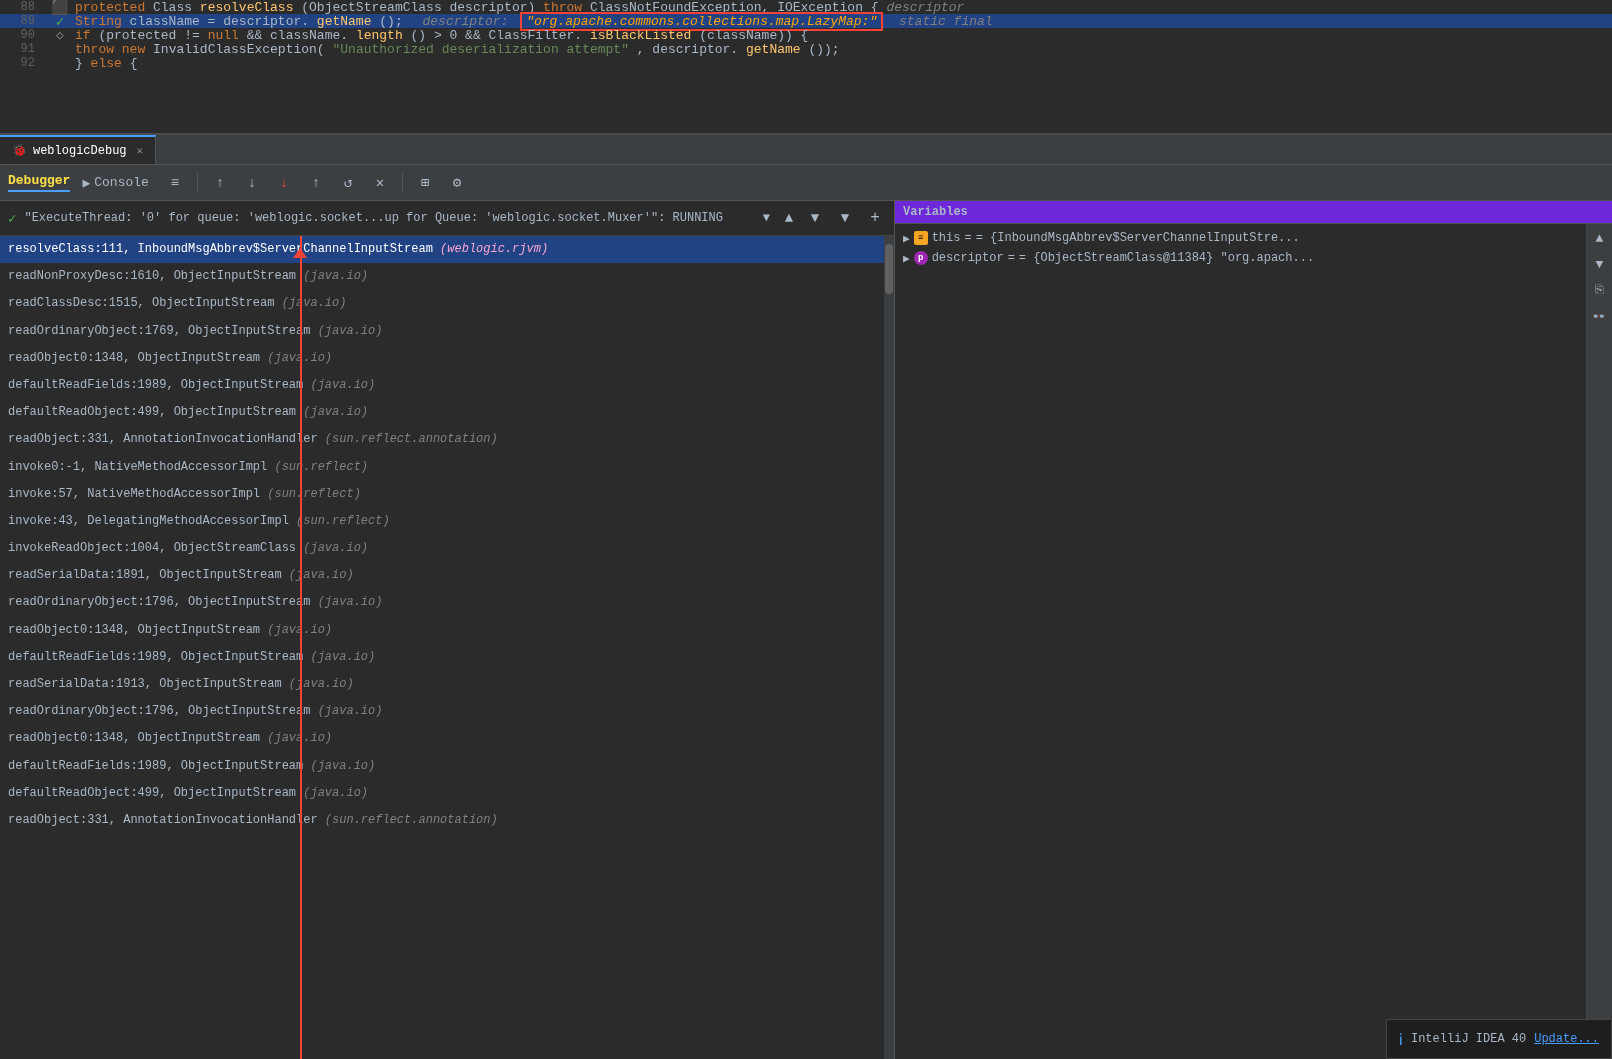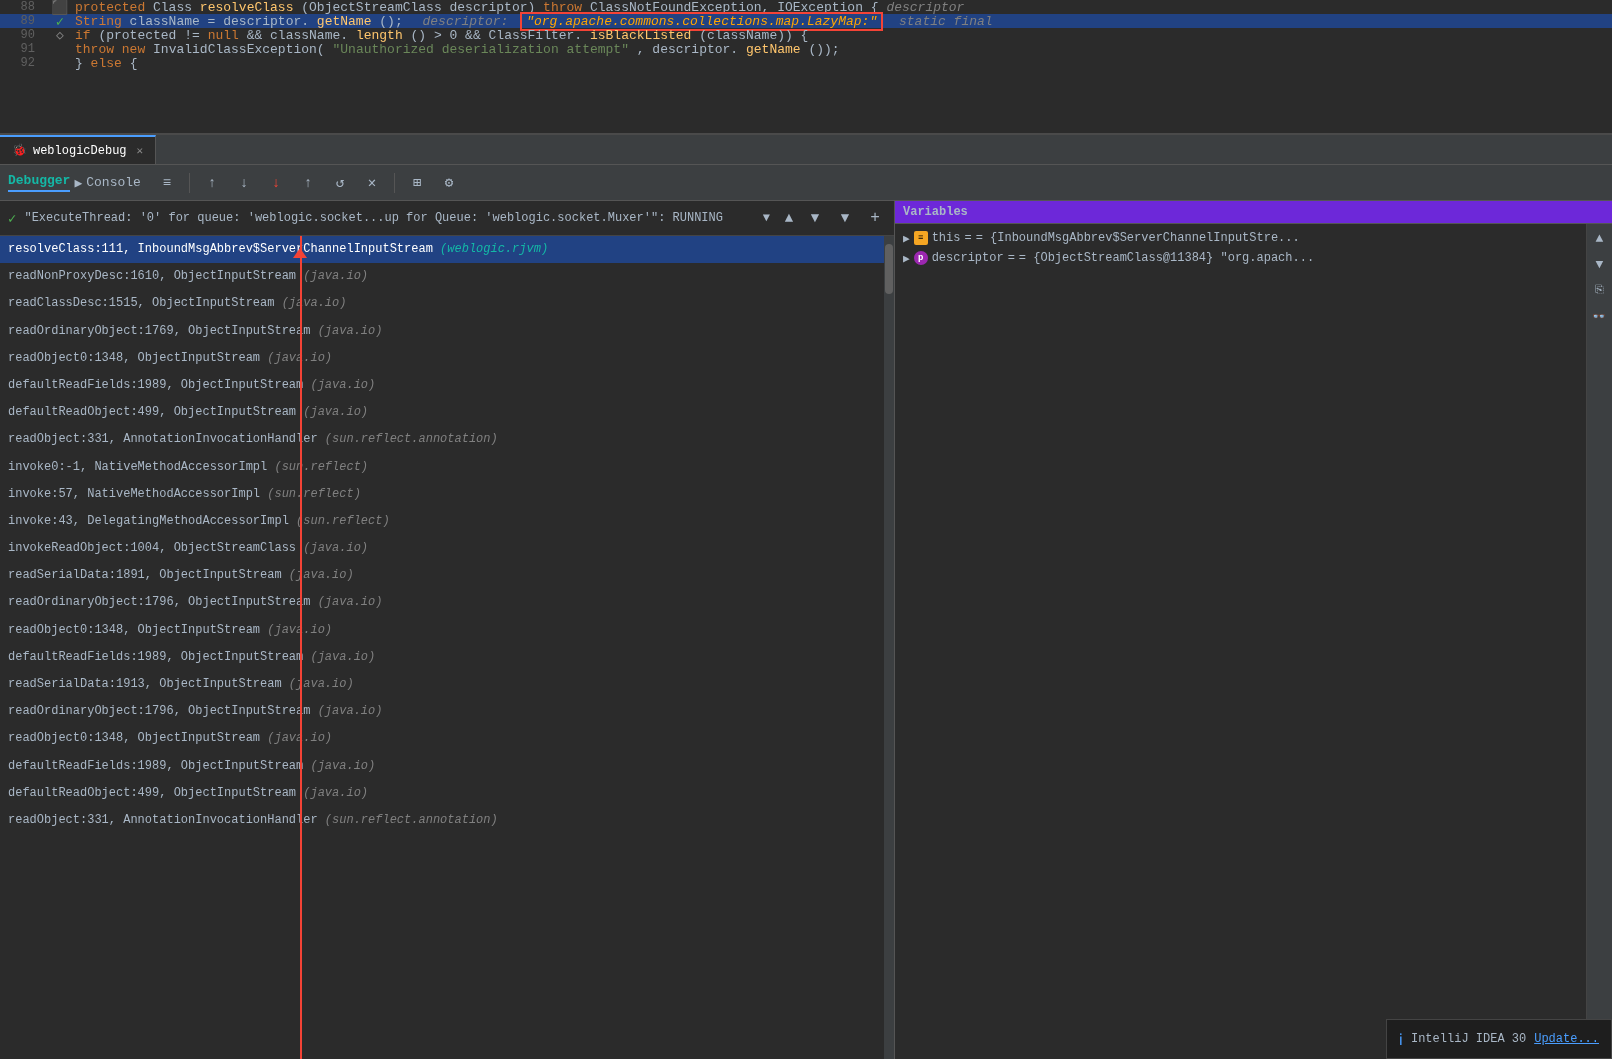--- a/index.html
+++ b/index.html
@@ -123,23 +123,24 @@
     }
 
     .toolbar-separator {
       width: 1px;
       height: 20px;
       background: #555;
       margin: 0 4px;
     }
 
     .tab-debugger {
-      color: #14b8a6;
+      color: #fde047;
       font-weight: bold;
       font-size: 13px;
+      margin-right: 8px;
       padding-bottom: 2px;
       border-bottom: 2px solid #4a9eff;
     }
 
     .tab-console {
       color: #a9b7c6;
       font-size: 13px;
       margin-right: 8px;
       display: flex;
       align-items: center;
@@ -255,21 +256,21 @@
       background: #214283;
       color: #ffffff;
     }
 
     .frame-item .frame-location {
       font-style: italic;
       color: #808080;
     }
 
     .frame-item.selected .frame-location {
-      color: #14b8a6;
+      color: #f9a8d4;
     }
 
     .scrollbar-v {
       position: absolute;
       right: 0;
       top: 0;
       width: 10px;
       height: 100%;
       background: #3c3f41;
     }
@@ -641,15 +642,15 @@
         <div class="var-tool-btn">▼</div>
         <div class="var-tool-btn" style="font-size:11px;">⎘</div>
         <div class="var-tool-btn" style="font-size:11px;">👓</div>
       </div>
     </div>
   </div>
 </div>
 
 <div class="bottom-notification">
   <span class="notif-icon">ℹ</span>
-  <span class="notif-text">IntelliJ IDEA 30</span>
+  <span class="notif-text">IntelliJ IDEA 40</span>
   <span class="notif-link">Update...</span>
 </div>
 
 </body></html>

